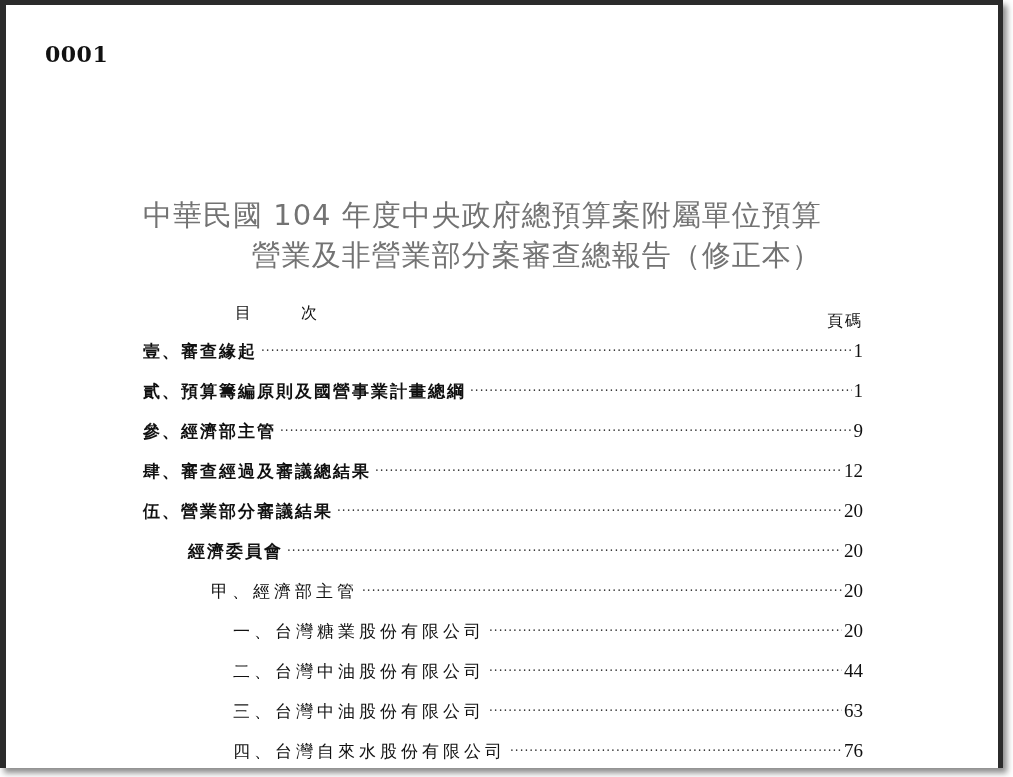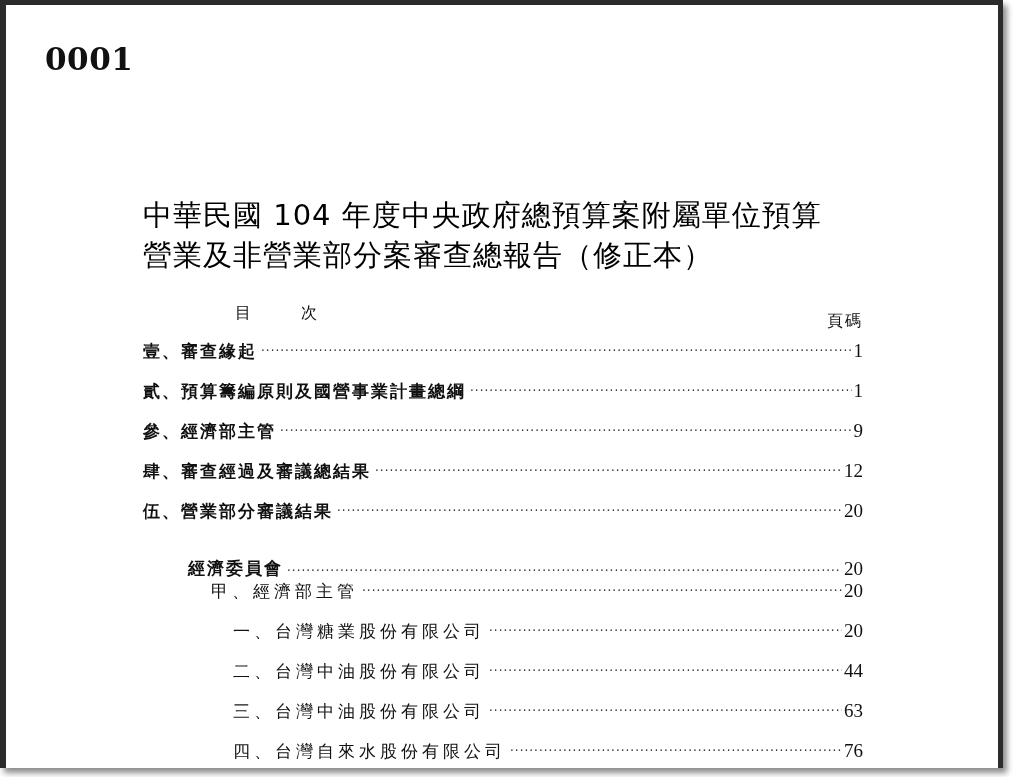--- a/index.html
+++ b/index.html
@@ -32,32 +32,33 @@
       height: 763px;
       background: #ffffff;
       overflow: hidden;
     }
     .page-number {
       position: absolute;
       left: 39px;
       top: 36px;
       font-family: "DejaVu Serif", "Liberation Serif", serif;
       font-weight: bold;
-      font-size: 31px;
+      font-size: 22px;
       letter-spacing: 0.5px;
     }
     .title {
       position: absolute;
       left: 137px;
       top: 190px;
       font-family: "DejaVu Sans", "Liberation Sans", sans-serif;
       font-size: 29px;
       line-height: 40px;
       letter-spacing: 1px;
-      color: #000000;
+      color: #737373;
+      text-align: right;
     }
     .toc-header {
       position: absolute;
       left: 137px;
       top: 298px;
       width: 720px;
       height: 24px;
       font-size: 16px;
     }
     .toc-header .h-left {
@@ -105,21 +106,21 @@
       top: -2px;
     }
     .toc-row .dots::before {
       content: "··································································································································································";
     }
     .toc-row .page-ref {
       flex: 0 0 auto;
       font-family: "Liberation Serif", "DejaVu Serif", serif;
       font-size: 19px;
     }
-    .indent-1 { padding-left: 45px; align-items: flex-end; }
+    .indent-1 { padding-left: 45px; }
     .indent-2 { padding-left: 68px; }
     .indent-3 { padding-left: 90px; }
     .toc-row.indent-2 .label, .toc-row.indent-3 .label {
       letter-spacing: 4px;
       text-align: center;
     }
   </style>
 </head>
 <body>
 

